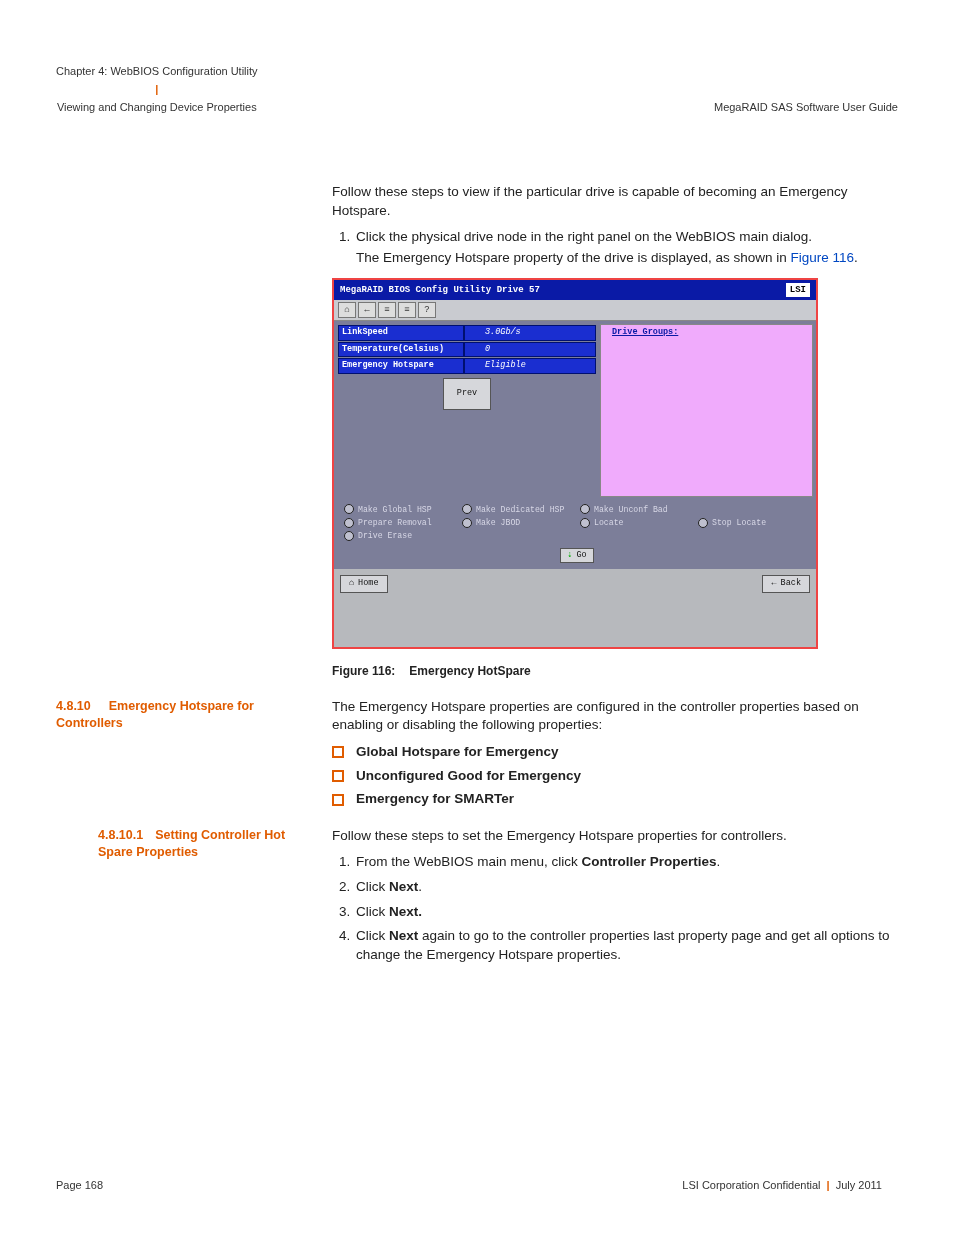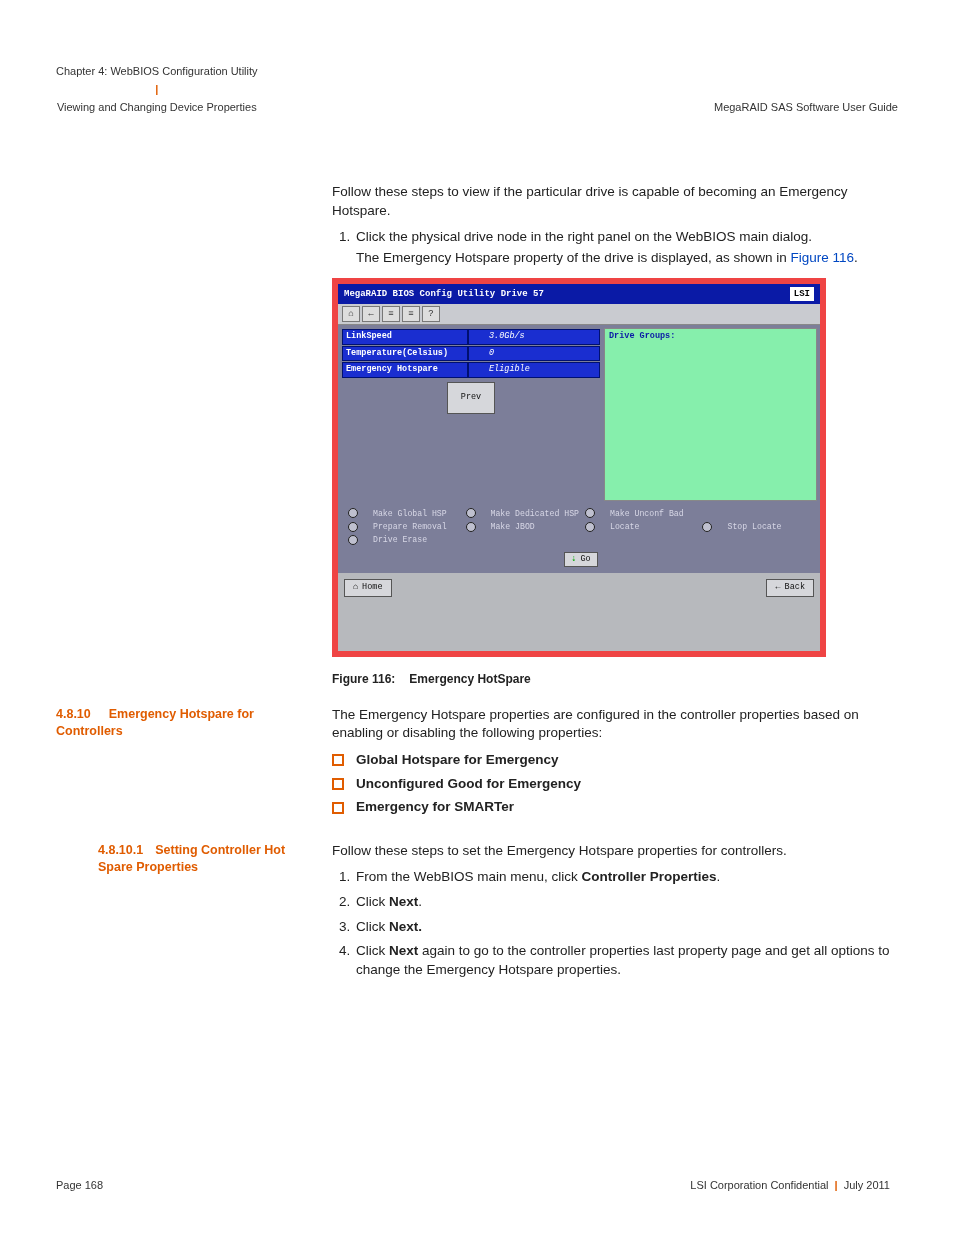--- a/index.html
+++ b/index.html
@@ -66,33 +66,33 @@
   .main-col ol { margin: 4px 0 10px 0; padding-left: 22px; }
   .main-col ol li { margin-bottom: 6px; padding-left: 2px; }
   .indent-after { margin-left: 22px; margin-top: 2px; margin-bottom: 10px; }
   a.figlink { color: #0047c2; text-decoration: none; }
   .figure-caption {
     font-weight: bold;
     font-size: 12px;
     margin: 14px 0 18px 0;
   }
   .figure-caption .gap { display:inline-block; width:14px; }
-  .bullet-list { margin: 6px 0 25px 0; padding: 0; list-style: none; }
+  .bullet-list { margin: 6px 0 18px 0; padding: 0; list-style: none; }
   .bullet-list li { display: flex; align-items: center; margin-bottom: 5px; }
   .bullet-list li .sq {
     width: 8px; height: 8px; background: #fff; border: 2px solid #e05c00;
     margin-right: 12px; flex: 0 0 auto;
   }
   .bullet-list li .lbl { font-weight: bold; }
   .bold { font-weight: bold; }
 
   
   .shot {
     width: 482px;
-    border: 6px solid #ef4444;
+    border: 2px solid #ef4444;
     background: #b7b9bd;
     font-family: "Courier New", monospace;
     font-size: 9px;
     color: #fff;
   }
   .shot-title {
     background: #0a1aa6;
     color: #fff;
     font-weight: bold;
     padding: 3px 6px;
@@ -132,41 +132,42 @@
     width: 90px; padding: 1px 20px; font-size: 8.5px; font-style: italic;
   }
   .prev-btn {
     margin: 4px auto 0 auto;
     width: 46px; text-align: center;
     background: #d6d7db; color: #111; border: 1px solid #555;
     font-size: 8.5px; padding: 9px 0;
   }
   .shot-right {
     width: 226px;
-    background: #86efac;
+    background: #f0abfc;
     color: #0a1aa6;
     border: 1px solid #888;
     margin: 3px 3px 3px 0;
-    padding: 2px 4px;
+    padding: 2px 11px;
     font-weight: bold;
     font-size: 8.5px;
     min-height: 150px;
+    text-decoration: underline;
   }
   .shot-opts {
     background: #7c7e99;
     padding: 4px 6px 6px 10px;
   }
   .opt-grid {
     display: grid;
     grid-template-columns: 1fr 1fr 1fr 1fr;
     gap: 2px 6px;
     color: #d7d7e6;
     font-size: 8.2px;
   }
-  .opt { display: flex; align-items: center; gap: 15px; white-space: nowrap; }
+  .opt { display: flex; align-items: center; gap: 4px; white-space: nowrap; }
   .radio {
     width: 8px; height: 8px; border-radius: 50%;
     background: #bfc0cf; border: 1px solid #222; flex: 0 0 auto;
   }
   .go-row { text-align: center; margin-top: 6px; }
   .go-btn {
     display: inline-flex; align-items: center; gap: 4px;
     background: #d6d7db; color: #111; border: 1px solid #555;
     font-size: 8.5px; padding: 1px 6px;
   }
@@ -178,21 +179,21 @@
   .ft-btn {
     background: #d6d7db; color: #111; border: 1px solid #555;
     font-size: 8.5px; padding: 2px 8px;
     display: inline-flex; align-items: center; gap: 4px;
   }
   .shot-pad { background:#b7b9bd; height:48px; }
 
   .page-footer {
     position: absolute;
     bottom: 44px;
-    left: 56px; right: 64px;
+    left: 56px; right: 72px;
     display: flex; justify-content: space-between;
     font-size: 11px; color: #333;
   }
 </style>
 </head>
 <body>
 
 <div class="page">
 
   <div class="header-row">

